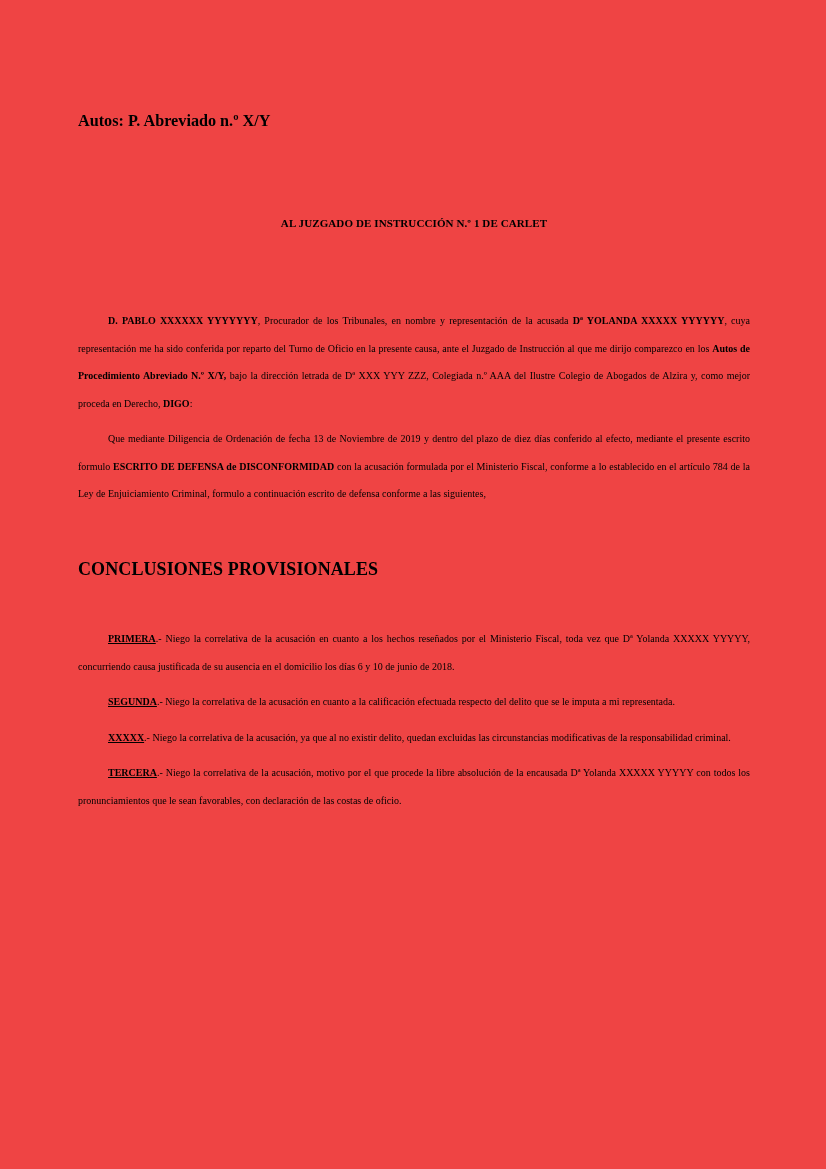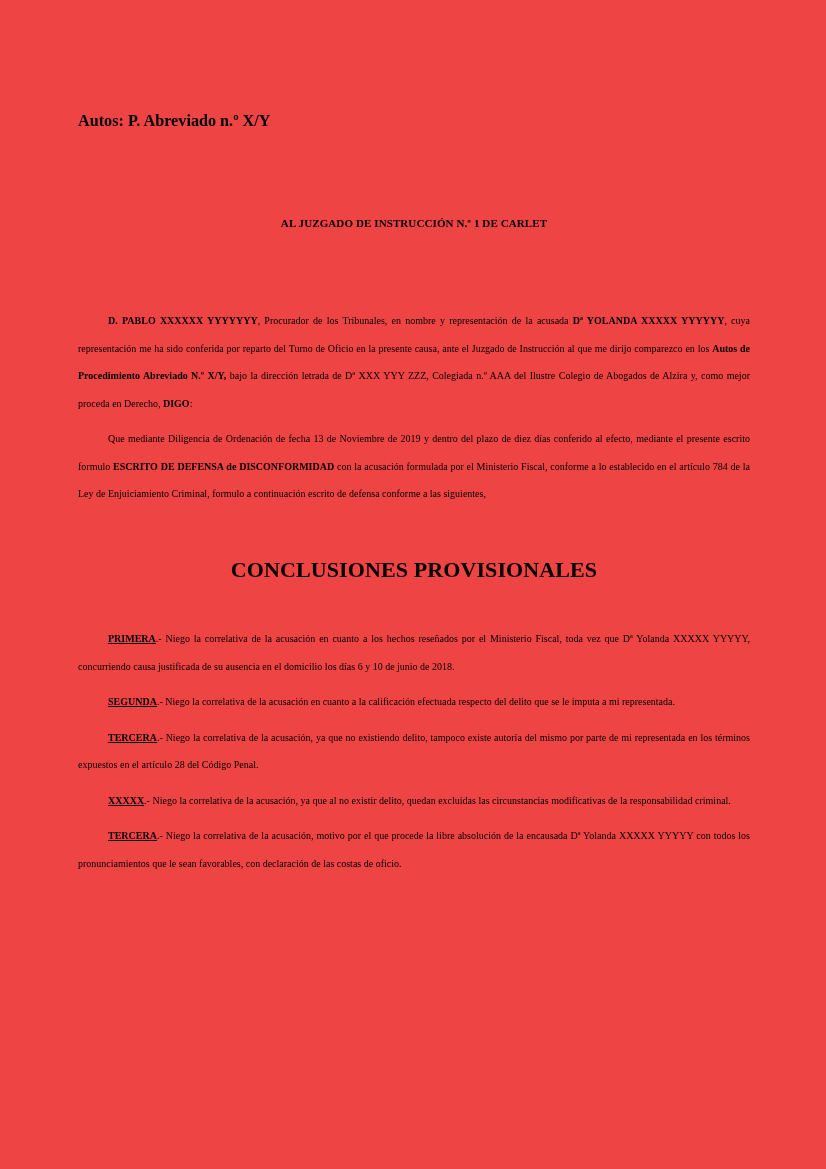--- a/index.html
+++ b/index.html
@@ -45,24 +45,23 @@
 
   .doc-title {
     font-size: 11px;
     line-height: 27.5px;
     font-weight: bold;
     text-align: center;
     letter-spacing: 0.1px;
   }
 
   .section-head {
-    font-size: 22px;
+    font-size: 18px;
     line-height: 27.5px;
     font-weight: bold;
-    text-align: center;
     letter-spacing: 0.1px;
   }
 
   p.para {
     margin: 0;
     font-size: 10px;
     line-height: 27.5px;
     text-align: justify;
     text-justify: inter-word;
     text-indent: 30px;
@@ -104,23 +103,20 @@
     <div class="sp-after-ccl"></div>
 
     <p class="para">
       <span class="bu">PRIMERA</span><span>.- </span><span>Niego la correlativa de la acusación en cuanto a los hechos reseñados por el Ministerio Fiscal, toda vez que Dª Yolanda XXXXX YYYYY, concurriendo causa justificada de su ausencia en el domicilio los días 6 y 10 de junio de 2018.</span>
     </p>
 
     <p class="para">
       <span class="bu">SEGUNDA</span><span>.- </span><span>Niego la correlativa de la acusación en cuanto a la calificación efectuada respecto del delito que se le imputa a mi representada.</span>
     </p>
 
-    <p class="para">
-      <span class="bu">TERCERA</span><span>.- </span><span>Niego la correlativa de la acusación, ya que no existiendo delito, tampoco existe autoría del mismo por parte de mi representada en los términos expuestos en el artículo 28 del Código Penal.</span>
-    </p>
 
     <p class="para">
       <span class="bu">XXXXX</span><span>.- </span><span>Niego la correlativa de la acusación, ya que al no existir delito, quedan excluidas las circunstancias modificativas de la responsabilidad criminal.</span>
     </p>
 
     <p class="para">
       <span class="bu">TERCERA</span><span>.- </span><span>Niego la correlativa de la acusación, motivo por el que procede la libre absolución de la encausada Dª Yolanda XXXXX YYYYY con todos los pronunciamientos que le sean favorables, con declaración de las costas de oficio.</span>
     </p>
 
   </div>

